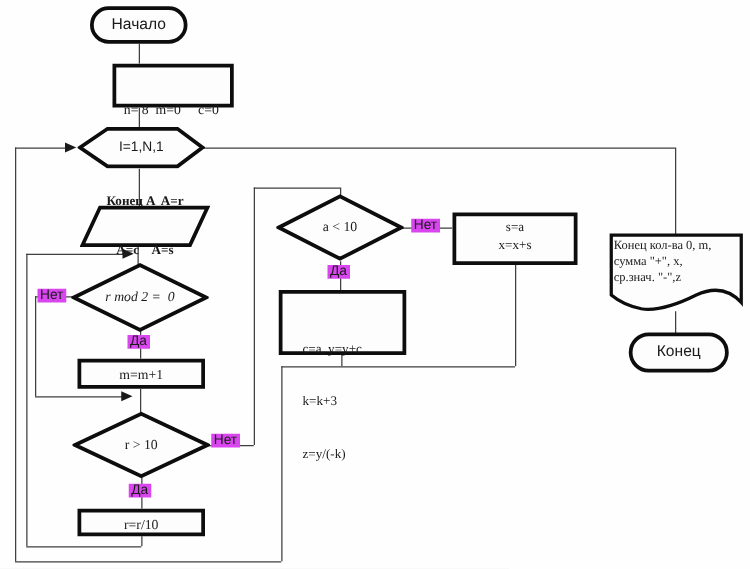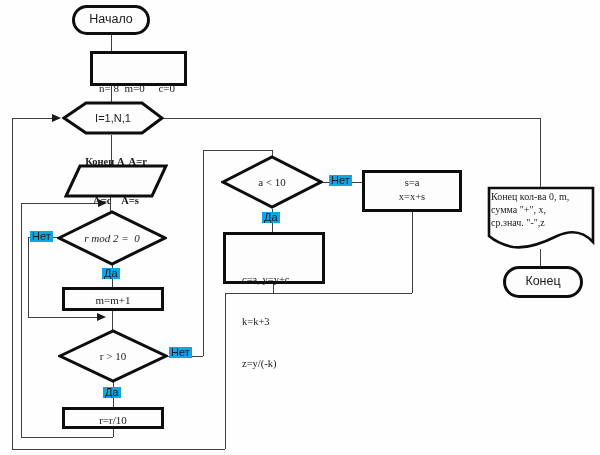--- a/index.html
+++ b/index.html
@@ -8,21 +8,21 @@
   .v{position:absolute;width:1px;background:#3f3f3f;}
   .h{position:absolute;height:1px;background:#3f3f3f;}
   .arr{position:absolute;width:0;height:0;border-left:9px solid #1a1a1a;
        border-top:4px solid transparent;border-bottom:4px solid transparent;}
   .shape{position:absolute;box-sizing:border-box;border:3px solid #0d0d0d;background:#fdfdfd;}
   .stadium{border-radius:17px;text-align:center;font-size:12.5px;}
   .svgshape{position:absolute;}
   .shapetext{position:absolute;display:flex;align-items:center;justify-content:center;
              text-align:center;white-space:pre;font-family:"Liberation Serif",serif;font-size:11px;}
   .lines{display:block;}
-  .edge{position:absolute;background:#0ea5e9;padding:0 2px;font-size:11px;line-height:11px;}
+  .edge{position:absolute;background:#d946ef;padding:0 2px;font-size:11px;line-height:11px;}
   .serif{font-family:"Liberation Serif",serif;}
   .sans{font-family:"Liberation Sans",sans-serif;}
 </style>
 </head>
 <body>
 
 <div class="canvas">
 
   <div class="v" style="left:111px;top:35px;height:16px;"></div>
   <div class="v" style="left:111px;top:86px;height:17px;"></div>

